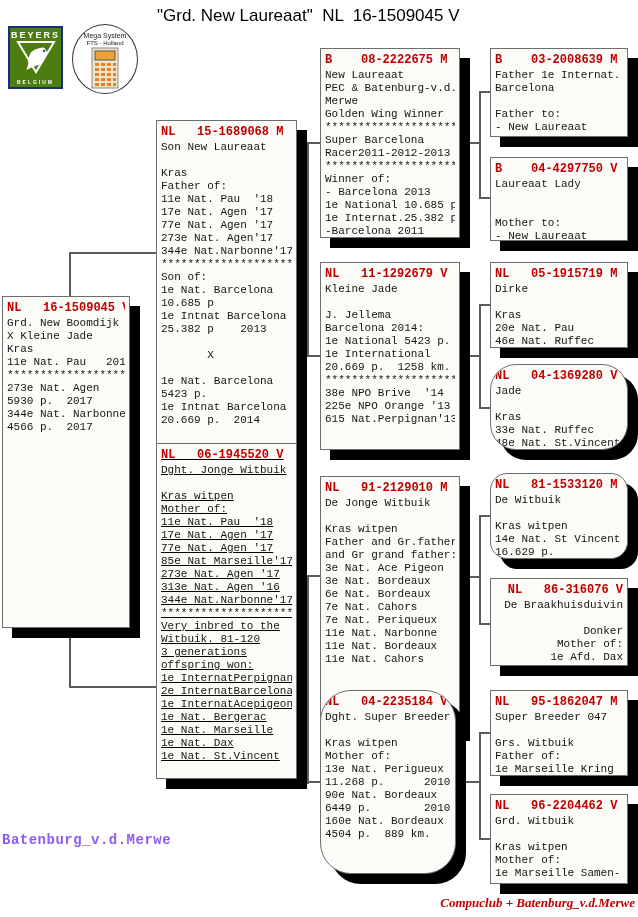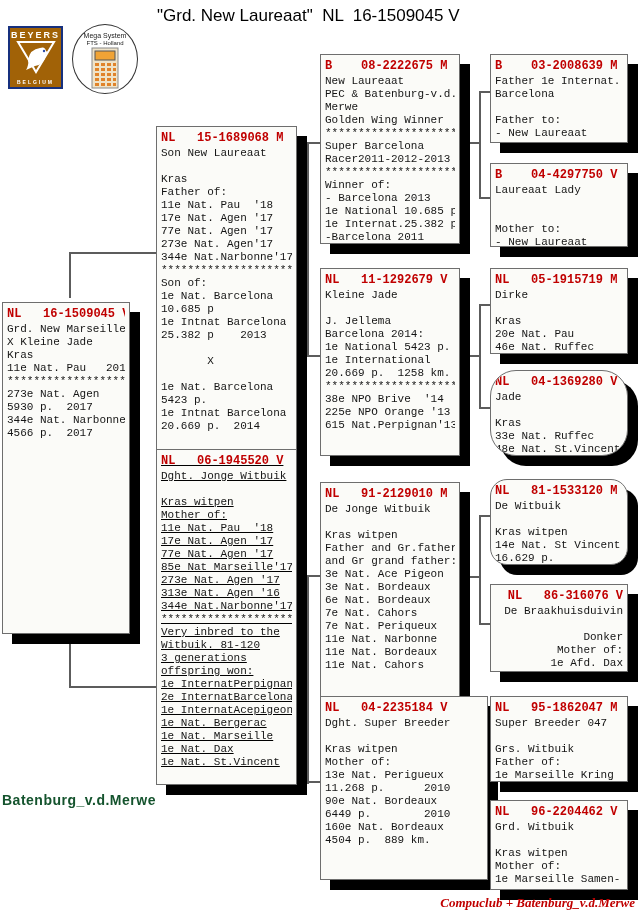--- a/index.html
+++ b/index.html
@@ -2,42 +2,42 @@
 <html><head>
 <meta charset="utf-8">
 <style>
   html,body{margin:0;padding:0;background:#fff;}
   .page{position:relative;width:638px;height:917px;background:#ffffff;overflow:hidden;
         font-family:"Liberation Mono",monospace;}
   .title{position:absolute;left:157px;top:6px;font-family:"Liberation Sans",sans-serif;
          font-size:17px;color:#000;white-space:pre;}
   
   .pbox{position:absolute;background:#fbfbf8;border:1px solid #6e6e6e;
-        box-shadow:10px 10px 0 #000;padding:3px 4px;box-sizing:border-box;overflow:hidden;margin-top:6px;}
+        box-shadow:10px 10px 0 #000;padding:3px 4px;box-sizing:border-box;overflow:hidden;}
   .band{font-family:"Liberation Mono",monospace;font-weight:bold;font-size:12px;line-height:16px;
         height:17px;color:#c00000;white-space:pre;overflow:hidden;}
   .bline{font-family:"Liberation Mono",monospace;font-size:11px;line-height:13px;height:13px;
          color:#141414;white-space:pre;overflow:hidden;}
   .conn{position:absolute;background:#5c5c5c;}
   
-  .beyers{position:absolute;left:8px;top:26px;width:55px;height:63px;background:#a16207;
+  .beyers{position:absolute;left:8px;top:26px;width:55px;height:63px;background:#4d7c0f;
           border:2px solid #16307e;box-sizing:border-box;display:flex;flex-direction:column;
           align-items:center;justify-content:space-between;padding:2px 0;}
   .beyers-top{color:#fff;font-family:"Liberation Sans",sans-serif;font-weight:bold;
               font-size:9px;letter-spacing:2px;}
   .beyers-bottom{color:#fff;font-family:"Liberation Sans",sans-serif;font-weight:bold;
                  font-size:5px;letter-spacing:2px;}
   
   .mega{position:absolute;left:72px;top:24px;width:66px;height:70px;border:1px solid #333;
         border-radius:50%;background:#fff;text-align:center;box-sizing:border-box;padding-top:7px;}
   .mega-l1{font-family:"Liberation Sans",sans-serif;font-size:7px;color:#222;line-height:8px;}
   .mega-l2{font-family:"Liberation Sans",sans-serif;font-size:6px;color:#222;line-height:7px;}
   
-  .footer-name{position:absolute;left:2px;top:792px;font-family:Liberation Sans, sans-serif;
-               font-weight:bold;font-size:14px;color:#14532d;letter-spacing:.5px;}
+  .footer-name{position:absolute;left:2px;top:832px;font-family:Liberation Mono, monospace;
+               font-weight:bold;font-size:14px;color:#8b5cf6;letter-spacing:.5px;}
   .footer-lines{position:absolute;left:2px;top:824px;}
   .fline{font-family:"Liberation Mono",monospace;font-size:11px;line-height:14px;color:#111;white-space:pre;}
   .credit{position:absolute;right:3px;top:895px;font-family:"Liberation Serif",serif;
           font-style:italic;font-weight:bold;font-size:13px;color:#c00000;}
 </style>
 </head>
 <body>
 
 <div class="page">
 
@@ -112,21 +112,21 @@
       <div class="conn" style="left: 459px; top: 576px; width: 21px; height: 2px;"></div>
       <div class="conn" style="left: 479px; top: 515px; width: 2px; height: 110px;"></div>
       <div class="conn" style="left: 479px; top: 515px; width: 12px; height: 2px;"></div>
       <div class="conn" style="left: 479px; top: 623px; width: 12px; height: 2px;"></div>
       <div class="conn" style="left: 459px; top: 781px; width: 21px; height: 2px;"></div>
       <div class="conn" style="left: 479px; top: 732px; width: 2px; height: 108px;"></div>
       <div class="conn" style="left: 479px; top: 732px; width: 12px; height: 2px;"></div>
       <div class="conn" style="left: 479px; top: 838px; width: 12px; height: 2px;"></div>
       <div class="pbox" style="left: 2px; top: 296px; width: 128px; height: 332px;">
         <div class="band">NL   16-1509045 V</div>
-        <div class="bline">Grd. New Marseille</div>
+        <div class="bline">Grd. New Boomdijk</div>
         <div class="bline">X Kleine Jade</div>
         <div class="bline">Kras</div>
         <div class="bline">11e Nat. Pau   2018</div>
         <div class="bline">********************</div>
         <div class="bline">273e Nat. Agen</div>
         <div class="bline">5930 p.  2017</div>
         <div class="bline">344e Nat. Narbonne</div>
         <div class="bline">4566 p.  2017</div>
       </div>
       <div class="pbox" style="left: 156px; top: 120px; width: 141px; height: 334px;">
@@ -219,21 +219,21 @@
         <div class="bline">and Gr grand father:</div>
         <div class="bline">3e Nat. Ace Pigeon</div>
         <div class="bline">3e Nat. Bordeaux</div>
         <div class="bline">6e Nat. Bordeaux</div>
         <div class="bline">7e Nat. Cahors</div>
         <div class="bline">7e Nat. Periqueux</div>
         <div class="bline">11e Nat. Narbonne</div>
         <div class="bline">11e Nat. Bordeaux</div>
         <div class="bline">11e Nat. Cahors</div>
       </div>
-      <div class="pbox" style="left: 320px; top: 690px; width: 168px; height: 184px;">
+      <div class="pbox" style="left: 320px; top: 690px; width: 136px; height: 184px; border-radius: 31px;">
         <div class="band">NL   04-2235184 V</div>
         <div class="bline">Dght. Super Breeder</div>
         <div class="bline"></div>
         <div class="bline">Kras witpen</div>
         <div class="bline">Mother of:</div>
         <div class="bline">13e Nat. Perigueux</div>
         <div class="bline">11.268 p.      2010</div>
         <div class="bline">90e Nat. Bordeaux</div>
         <div class="bline">6449 p.        2010</div>
         <div class="bline">160e Nat. Bordeaux</div>

